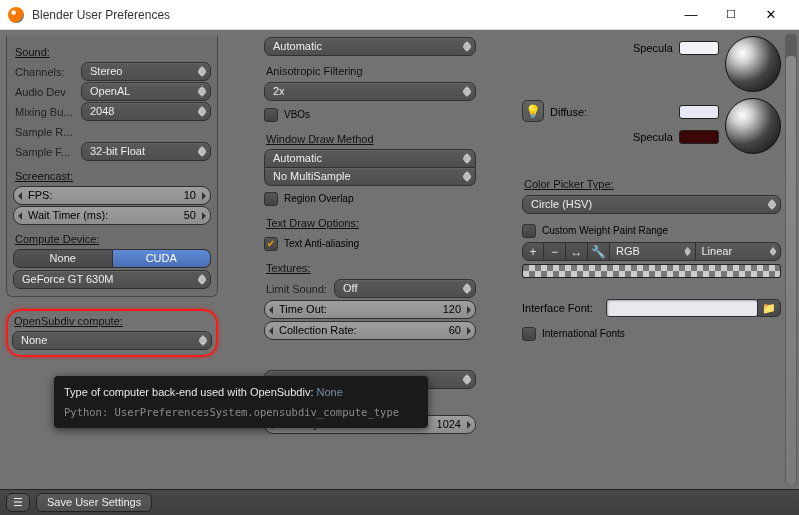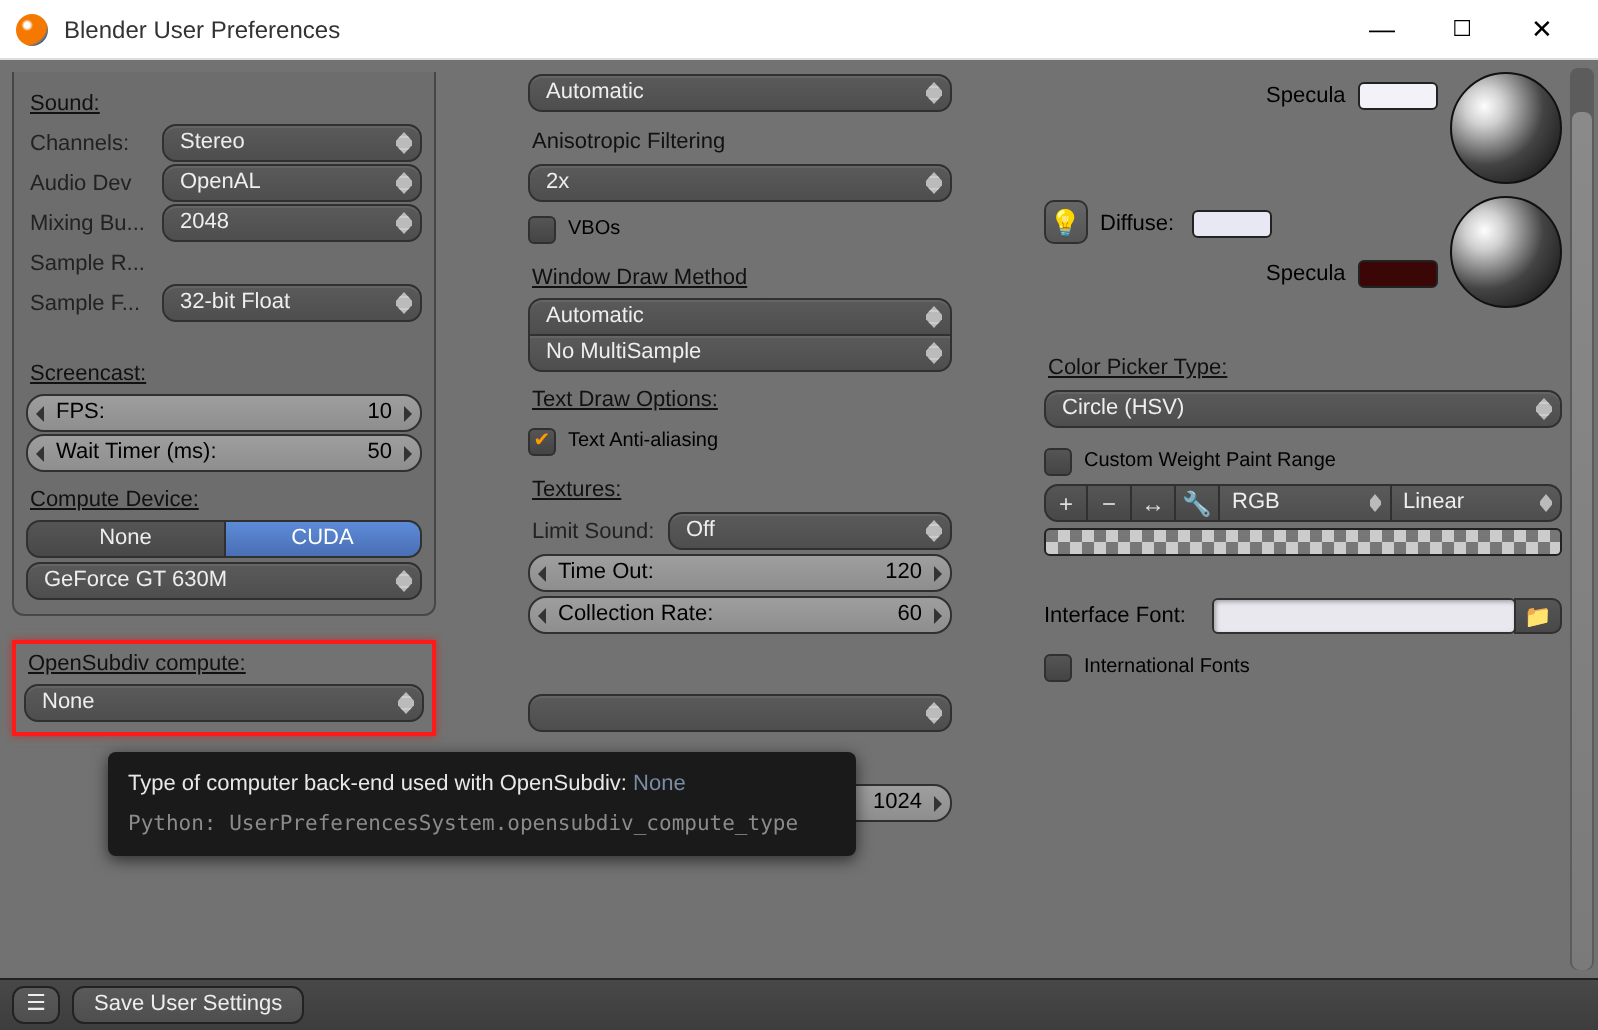--- a/index.html
+++ b/index.html
@@ -44,21 +44,21 @@
   .minibtn { width:22px; border:1px solid #303030; background:linear-gradient(#555,#484848); color:#ddd; display:flex; align-items:center; justify-content:center; font-size:12px; cursor:pointer;}
   .minibtn:first-child { border-radius:7px 0 0 7px; }
   .minisel { flex:1; background:linear-gradient(#5a5a5a,#4e4e4e); border:1px solid #303030; border-left:0; color:#eee; font-size:11px; padding:0 14px 0 6px; line-height:17px; position:relative; cursor:pointer;}
   .minisel.last { border-radius:0 7px 7px 0;}
   .minisel::after { content:""; position:absolute; right:4px; top:4px; width:6px; height:9px; background:#bbb; clip-path: polygon(0 40%,50% 0,100% 40%,100% 60%,50% 100%,0 60%);}
   .checker { height:14px; border:1px solid #222; background-image: conic-gradient(#ccc 25%, #777 0 50%, #ccc 0 75%, #777 0); background-size: 12px 12px; border-radius:3px; margin:2px 0;}
   .fontrow { display:flex; align-items:center; height:20px; margin:2px 0;}
   .fontrow .fl { width:84px; }
   .fontfield { flex:1; background:#e8e8ee; border:1px solid #303030; height:18px; border-radius:3px; box-shadow: inset 1px 1px 2px rgba(0,0,0,0.3); cursor:text;}
   .folderbtn { width:24px; height:18px; margin-left:-1px; border:1px solid #303030; border-radius:0 5px 5px 0; background:linear-gradient(#555,#484848); display:flex; align-items:center; justify-content:center; color:#e8c070; font-size:11px; cursor:pointer;}
-  .redbox { border:2px solid #ff1a1a; border-radius:0; padding:4px; margin-top:6px; box-shadow:0 0 4px rgba(255,0,0,0.5);}
+  .redbox { border:2px solid #ff1a1a; border-radius:15px; padding:4px; margin-top:6px; box-shadow:0 0 4px rgba(255,0,0,0.5);}
   .tooltip { position:absolute; left:54px; top:376px; width:374px; background:#1a1a1a; border-radius:4px; padding:8px 10px; box-shadow:0 2px 8px rgba(0,0,0,0.6); z-index:10; color:#e8e8e8; line-height:1.5;}
   .tooltip .val { color:#7a8da3; }
   .tooltip .py { color:#8b8b8b; font-family: monospace; font-size:10.5px; margin-top:4px;}
   .footer { position:absolute; bottom:0; left:0; right:0; height:26px; background:linear-gradient(#484848,#3d3d3d); border-top:1px solid #222; display:flex; align-items:center; padding:0 6px;}
   .footbtn { height:19px; padding:0 10px; border:1px solid #222; border-radius:6px; background:linear-gradient(#5a5a5a,#4e4e4e); color:#eee; line-height:17px; font-size:11px; cursor:pointer;}
   .iconbtn { width:24px; padding:0; display:flex; align-items:center; justify-content:center; margin-right:6px;}
   .scrollbar { position:absolute; right:2px; top:34px; width:12px; bottom:30px; background:#5c5c5c; border-radius:4px; }
   .scrollthumb { position:absolute; left:1px; right:1px; top:22px; bottom:0; background:linear-gradient(#8a8a8a,#7a7a7a); border-radius:4px;}
   .spec-block { display:flex; gap:6px; align-items:flex-start; margin-bottom:6px;}
   .spec-labels { display:flex; flex-direction:column; gap:2px; padding-top:2px;}
@@ -94,21 +94,21 @@
           <div class="sel">2048</div>
         </div>
     <div class="row">
           <div class="lbl">Sample R...</div>
         </div>
     <div class="row">
           <div class="lbl">Sample F...</div>
           <div class="sel">32-bit Float</div>
         </div>
 
-    <div class="heading u" style="margin-top:20px;">Screencast:</div>
+    <div class="heading u" style="margin-top:9px;">Screencast:</div>
     <div class="row">
           <div class="numfield">
             <span>FPS:</span>
             <span>10</span>
           </div>
         </div>
     <div class="row">
           <div class="numfield">
             <span>Wait Timer (ms):</span>
             <span>50</span>
@@ -144,20 +144,24 @@
     <div class="row" style="margin-top:3px;">
         <div class="chk"></div>
         <div class="chklabel">VBOs</div>
       </div>
 
     <div class="heading u" style="margin-top:8px;">Window Draw Method</div>
     <div class="double-sel">
       <div class="sel">Automatic</div>
       <div class="sel">No MultiSample</div>
     </div>
+    <div class="row" style="margin-top:3px;">
+        <div class="chk"></div>
+        <div class="chklabel">Region Overlap</div>
+      </div>
 
     <div class="heading u" style="margin-top:8px;">Text Draw Options:</div>
     <div class="row">
         <div class="chk checked"></div>
         <div class="chklabel">Text Anti-aliasing</div>
       </div>
 
     <div class="heading u" style="margin-top:8px;">Textures:</div>
     <div class="row">
         <div class="lbl" style="width:70px;">Limit Sound:</div>
@@ -196,21 +200,21 @@
         <div class="swatchrow" style="justify-content:flex-end;">
             <div class="sl">Specula</div>
             <div class="swatch" style="background:#f2f2f8;"></div>
           </div>
       </div>
       <div class="sphere"></div>
     </div>
     <div class="spec-block">
       <div class="bulb">💡</div>
       <div class="spec-labels" style="flex:1;">
-        <div class="swatchrow" style="justify-content:flex-start;">
+        <div class="swatchrow" style="justify-content:space-between;">
             <div class="sl">Diffuse:</div>
             <div class="swatch" style="background:#e8e8f5;"></div>
           </div>
         <div class="swatchrow" style="justify-content:flex-end;">
             <div class="sl">Specula</div>
             <div class="swatch" style="background:#3a0606;"></div>
           </div>
       </div>
       <div class="sphere"></div>
     </div>

